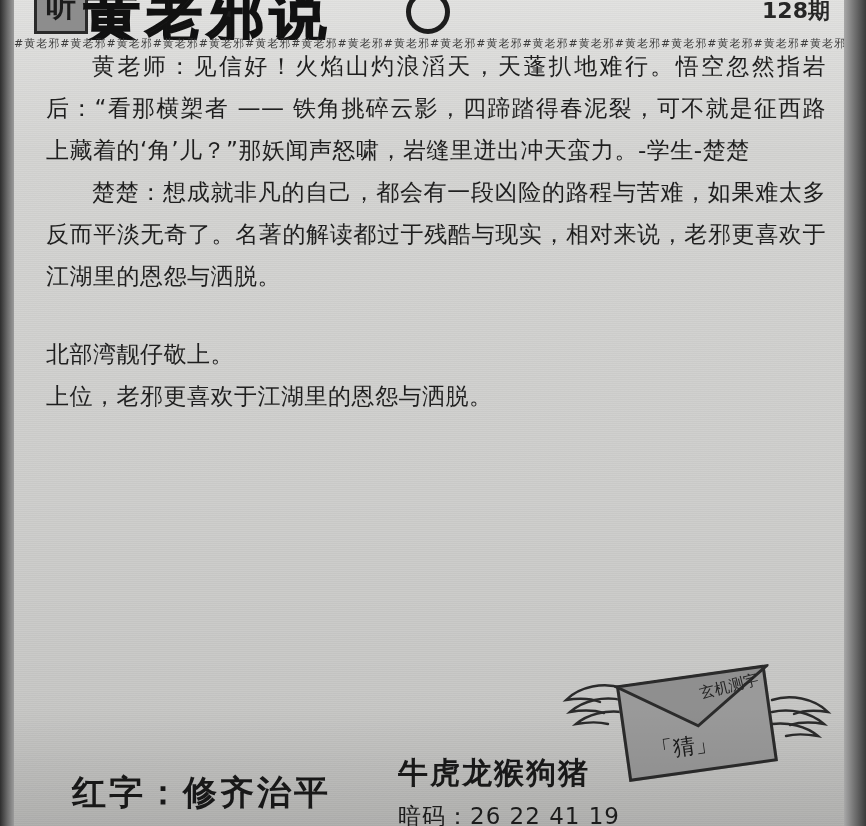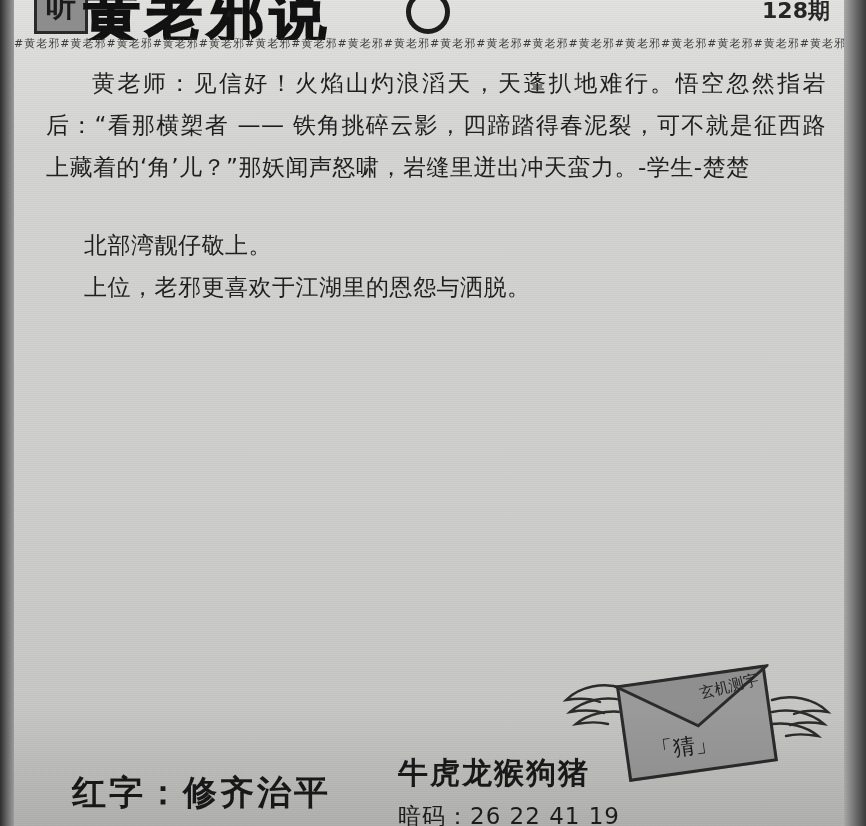--- a/index.html
+++ b/index.html
@@ -107,34 +107,34 @@
     font-family: "DejaVu Sans", sans-serif;
     font-size: 11px;
     color: #3c3c3c;
     letter-spacing: 1px;
     line-height: 16px;
   }
   
   .body-text {
     position: absolute;
     left: 46px;
-    top: 62px;
+    top: 45px;
     width: 780px;
     color: #1f1f1f;
     font-family: "DejaVu Sans", sans-serif;
     font-size: 23px;
     line-height: 42px;
     letter-spacing: 0.5px;
     text-align: justify;
   }
   .para {
     margin: 0 0 0 0;
     text-indent: 2em;
   }
-  .para.noindent { text-indent: 0; margin-left: 38px; }
+  .para.noindent { text-indent: 0; }
   .spacer { height: 36px; }
   
   .footer-red {
     position: absolute;
     left: 72px;
     bottom: 10px;
     font-family: "DejaVu Sans", sans-serif;
     font-size: 34px;
     font-weight: bold;
     color: #1a1a1a;
@@ -232,20 +232,21 @@
     <div class="mast-badge">听</div>
     <div class="mast-title">黄老邪说</div>
     <div class="mast-circle"></div>
     <div class="mast-issue">128期</div>
   </div>
 
   <div class="wm-strip">#黄老邪#黄老邪#黄老邪#黄老邪#黄老邪#黄老邪#黄老邪#黄老邪#黄老邪#黄老邪#黄老邪#黄老邪#黄老邪#黄老邪#黄老邪#黄老邪#黄老邪#黄老邪#黄老邪#黄</div>
 
   <div class="body-text">
     <p class="para">黄老师：见信好！火焰山灼浪滔天，天蓬扒地难行。悟空忽然指岩后：“看那横槊者 —— 铁角挑碎云影，四蹄踏得春泥裂，可不就是征西路上藏着的‘角’儿？”那妖闻声怒啸，岩缝里迸出冲天蛮力。-学生-楚楚</p>
+    <p class="para">楚楚：想成就非凡的自己，都会有一段凶险的路程与苦难，如果难太多反而平淡无奇了。名著的解读都过于残酷与现实，相对来说，老邪更喜欢于江湖里的恩怨与洒脱。</p>
     <div class="spacer"></div>
     <p class="para noindent">北部湾靓仔敬上。</p>
     <p class="para noindent">上位，老邪更喜欢于江湖里的恩怨与洒脱。</p>
   </div>
 
   <div class="envelope-wrap">
     <svg class="wing left" viewBox="0 0 66 54">
       <g fill="none" stroke="#2b2b2b" stroke-width="2.4" stroke-linecap="round">
         <path d="M62 8 C44 2, 20 6, 6 20 C18 18, 30 18, 40 22"></path>
         <path d="M62 20 C44 16, 24 20, 10 32 C22 30, 34 30, 44 33"></path>

